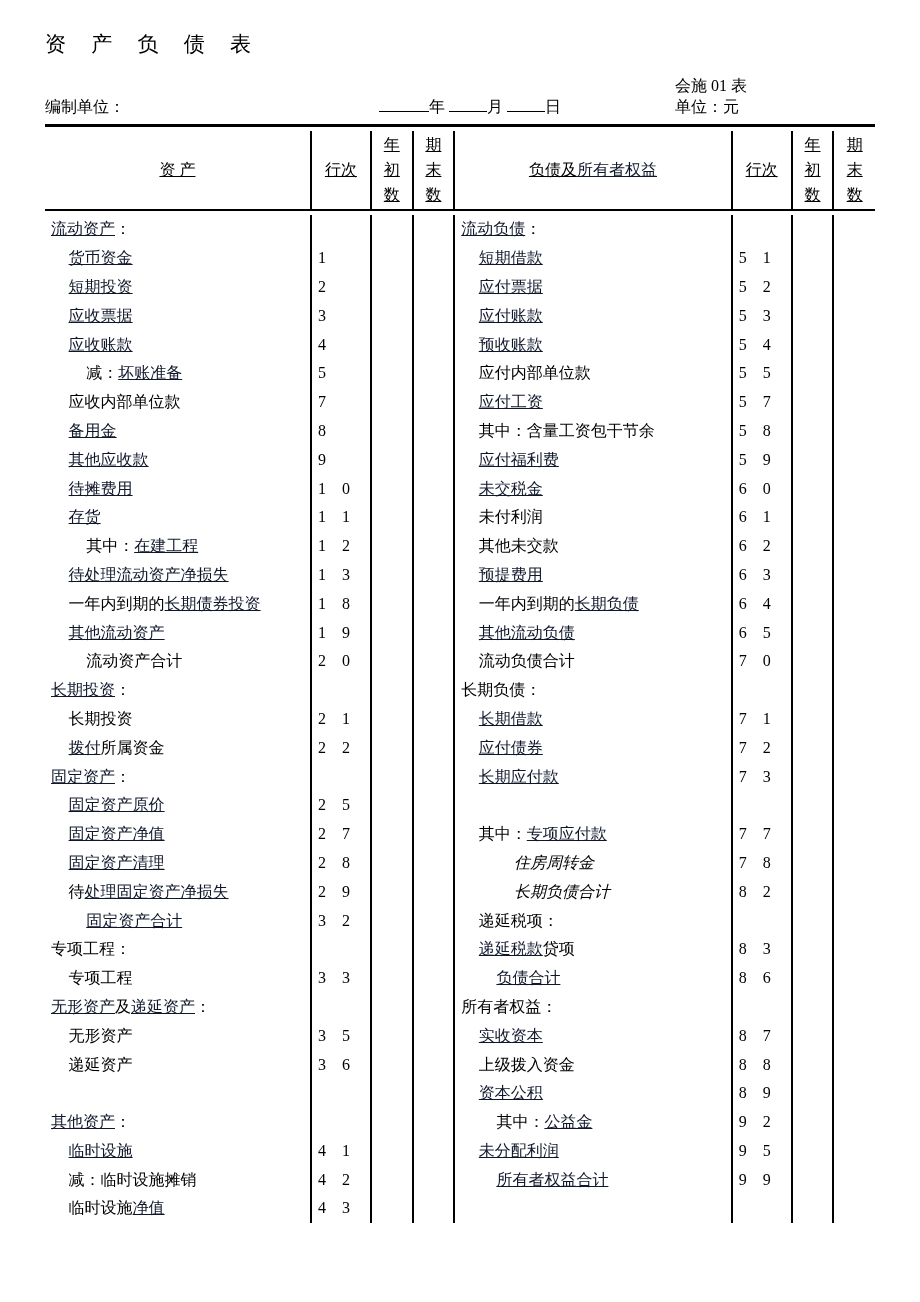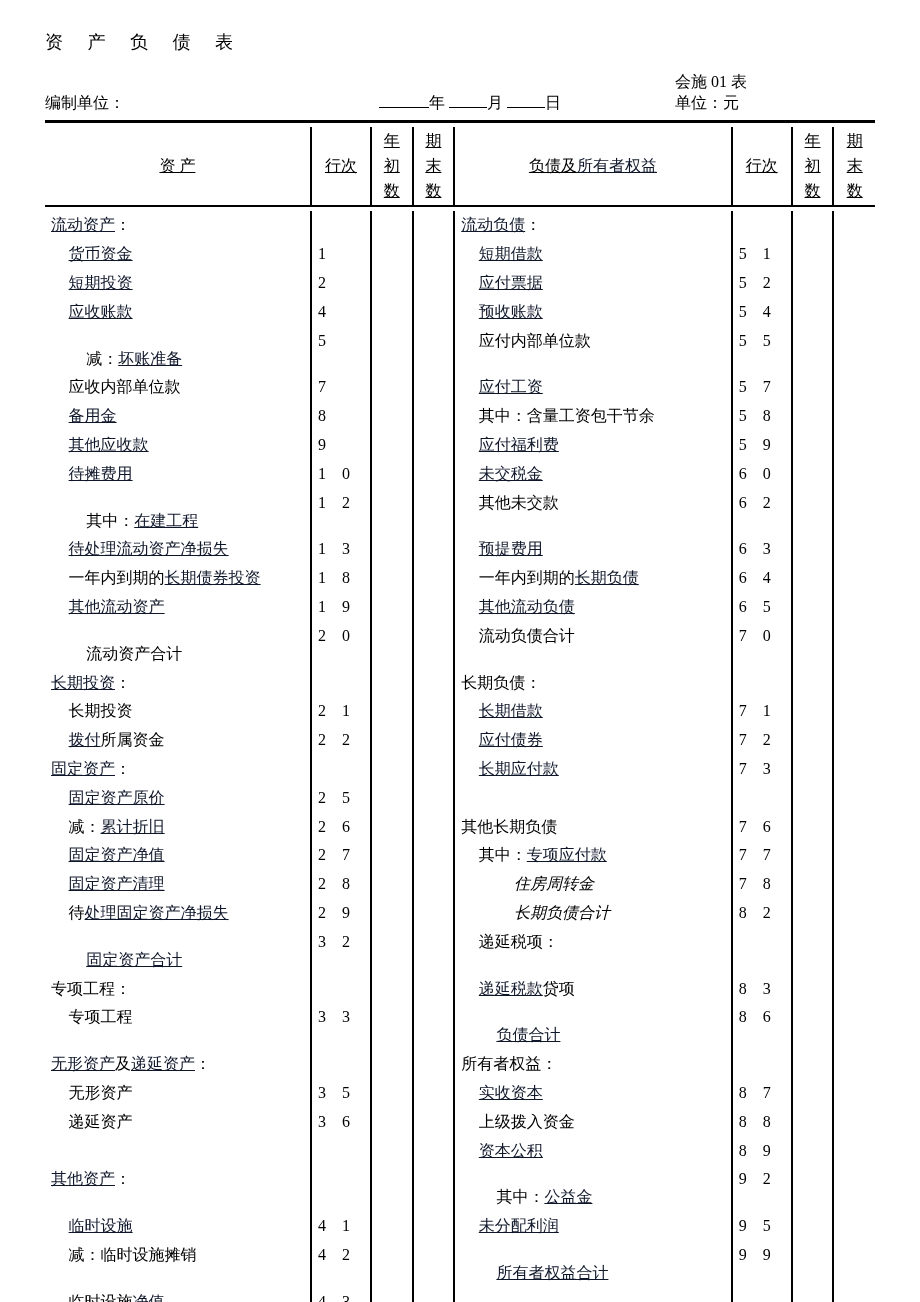--- a/index.html
+++ b/index.html
@@ -6,21 +6,21 @@
     font-family: "SimSun", "宋体", serif;
     font-size: 16px;
     color: #000;
     background: #fff;
     margin: 0;
     padding: 30px 45px;
     width: 920px;
     box-sizing: border-box;
   }
   .title {
-    font-size: 18px;
+    font-size: 21px;
     letter-spacing: 10px;
     margin-bottom: 18px;
   }
   .header-row {
     display: flex;
     justify-content: space-between;
     align-items: flex-end;
     margin-bottom: 6px;
   }
   .header-left { width: 220px; }
@@ -61,21 +61,21 @@
   table.sheet th:last-child,  table.sheet td:last-child  { border-right: none; }
   .hr-thick td, .hr-thick th { border-top: 3px solid #000; padding:0; height:0; line-height:0; }
   .hr-thin  td, .hr-thin th  { border-top: 2px solid #000; padding:0; height:0; line-height:0; }
   .asset-col { letter-spacing: 0; }
   a.term {
     color: #0f172a;
     text-decoration: underline;
     cursor: pointer;
   }
   .ind1 { padding-left: 1.1em; display: inline-block; }
-  .ind2 { padding-left: 2.2em; display: inline-block; margin-top: 18px; }
+  .ind2 { padding-left: 2.2em; display: inline-block; }
   .ind3 { padding-left: 3.3em; display: inline-block; font-style: italic; }
   .rownum { letter-spacing: 6px; white-space: nowrap; }
 </style>
 </head>
 <body>
 
 <div class="title">资 产 负 债 表</div>
 
 <div class="header-row">
   <div class="header-left">编制单位：</div>
@@ -146,20 +146,30 @@
         <td><span class="ind1"><a class="term">短期投资</a></span></td>
         <td class="rownum">2</td>
         <td></td>
         <td></td>
         <td><span class="ind1"><a class="term">应付票据</a></span></td>
         <td class="rownum">5 2</td>
         <td></td>
         <td></td>
       </tr>
       <tr>
+        <td><span class="ind1"><a class="term">应收票据</a></span></td>
+        <td class="rownum">3</td>
+        <td></td>
+        <td></td>
+        <td><span class="ind1"><a class="term">应付账款</a></span></td>
+        <td class="rownum">5 3</td>
+        <td></td>
+        <td></td>
+      </tr>
+      <tr>
         <td><span class="ind1"><a class="term">应收账款</a></span></td>
         <td class="rownum">4</td>
         <td></td>
         <td></td>
         <td><span class="ind1"><a class="term">预收账款</a></span></td>
         <td class="rownum">5 4</td>
         <td></td>
         <td></td>
       </tr>
       <tr>
@@ -206,20 +216,30 @@
         <td><span class="ind1"><a class="term">待摊费用</a></span></td>
         <td class="rownum">1 0</td>
         <td></td>
         <td></td>
         <td><span class="ind1"><a class="term">未交税金</a></span></td>
         <td class="rownum">6 0</td>
         <td></td>
         <td></td>
       </tr>
       <tr>
+        <td><span class="ind1"><a class="term">存货</a></span></td>
+        <td class="rownum">1 1</td>
+        <td></td>
+        <td></td>
+        <td><span class="ind1">未付利润</span></td>
+        <td class="rownum">6 1</td>
+        <td></td>
+        <td></td>
+      </tr>
+      <tr>
         <td><span class="ind2">其中：<a class="term">在建工程</a></span></td>
         <td class="rownum">1 2</td>
         <td></td>
         <td></td>
         <td><span class="ind1">其他未交款</span></td>
         <td class="rownum">6 2</td>
         <td></td>
         <td></td>
       </tr>
       <tr>
@@ -302,30 +322,20 @@
         <td></td>
         <td></td>
       </tr>
       <tr>
         <td><span class="ind1"><a class="term">固定资产原价</a></span></td>
         <td class="rownum">2 5</td>
         <td></td>
         <td></td>
         <td><span></span></td>
         <td class="rownum"></td>
-        <td></td>
-        <td></td>
-      </tr>
-      <tr>
-        <td><span class="ind1">减：<a class="term">累计折旧</a></span></td>
-        <td class="rownum">2 6</td>
-        <td></td>
-        <td></td>
-        <td><span>其他长期负债</span></td>
-        <td class="rownum">7 6</td>
         <td></td>
         <td></td>
       </tr>
       <tr>
         <td><span class="ind1"><a class="term">固定资产净值</a></span></td>
         <td class="rownum">2 7</td>
         <td></td>
         <td></td>
         <td><span class="ind1">其中：<a class="term">专项应付款</a></span></td>
         <td class="rownum">7 7</td>

